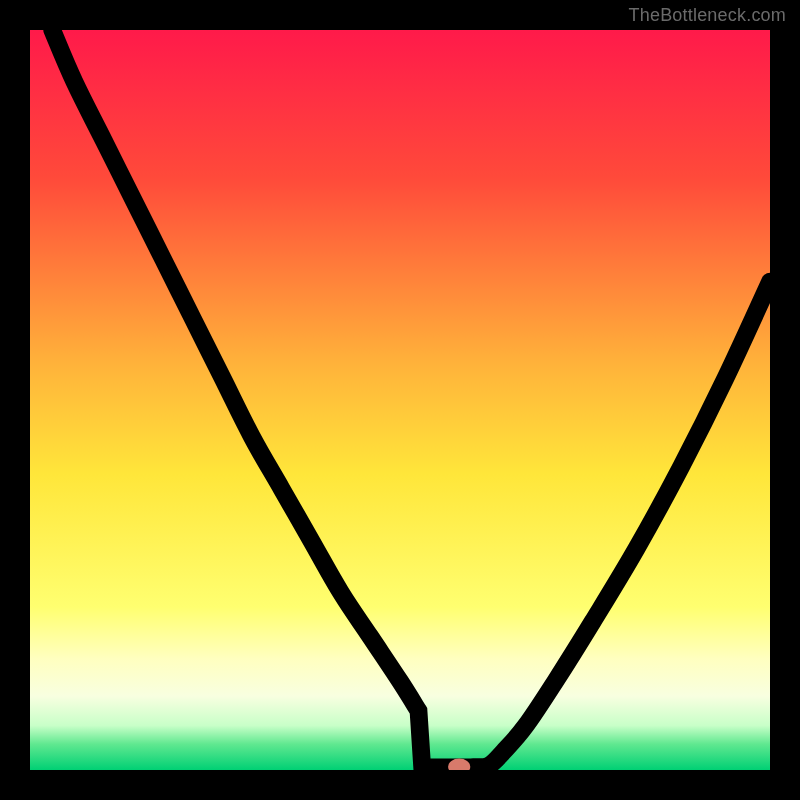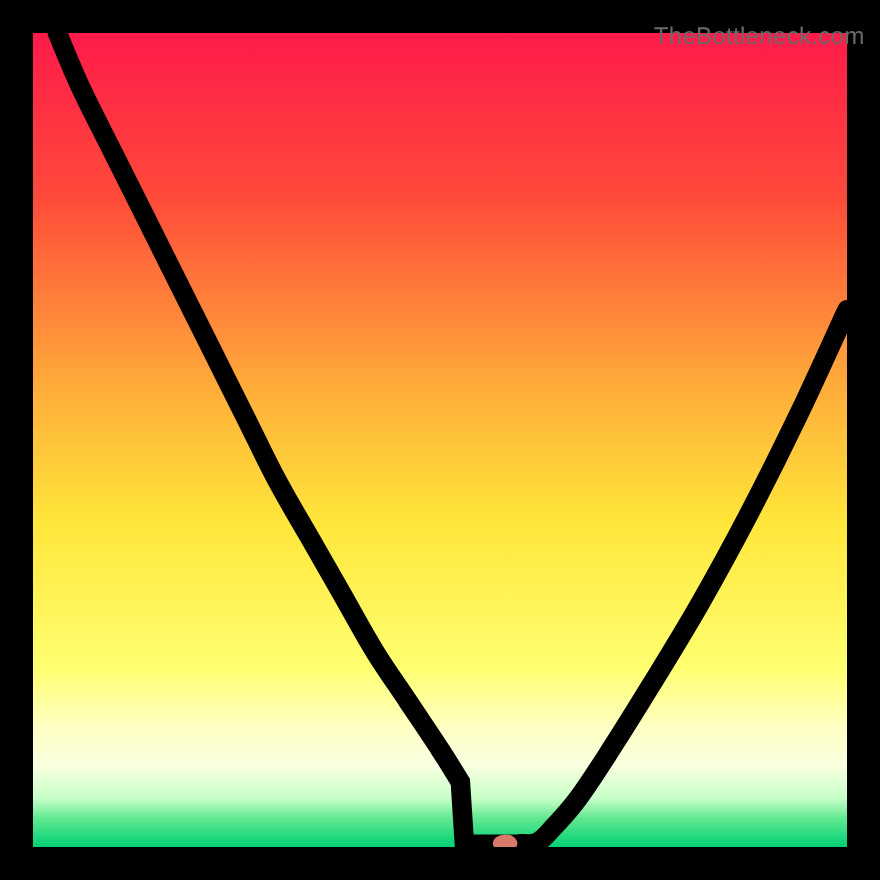--- a/index.html
+++ b/index.html
@@ -12,24 +12,24 @@
     font-family: Arial, Helvetica, sans-serif;
   }
   .frame {
     position: relative;
     width: 800px;
     height: 800px;
     background: #000;
   }
   .watermark {
     position: absolute;
-    top: 20px;
+    top: 5px;
     right: 14px;
     color: #6a6a6a;
-    font-size: 22px;
+    font-size: 18px;
     font-weight: 500;
     letter-spacing: 0.2px;
     z-index: 20;
   }
   .inner {
     position: absolute;
     left: 30px;
     top: 30px;
     width: 740px;
     height: 740px;

